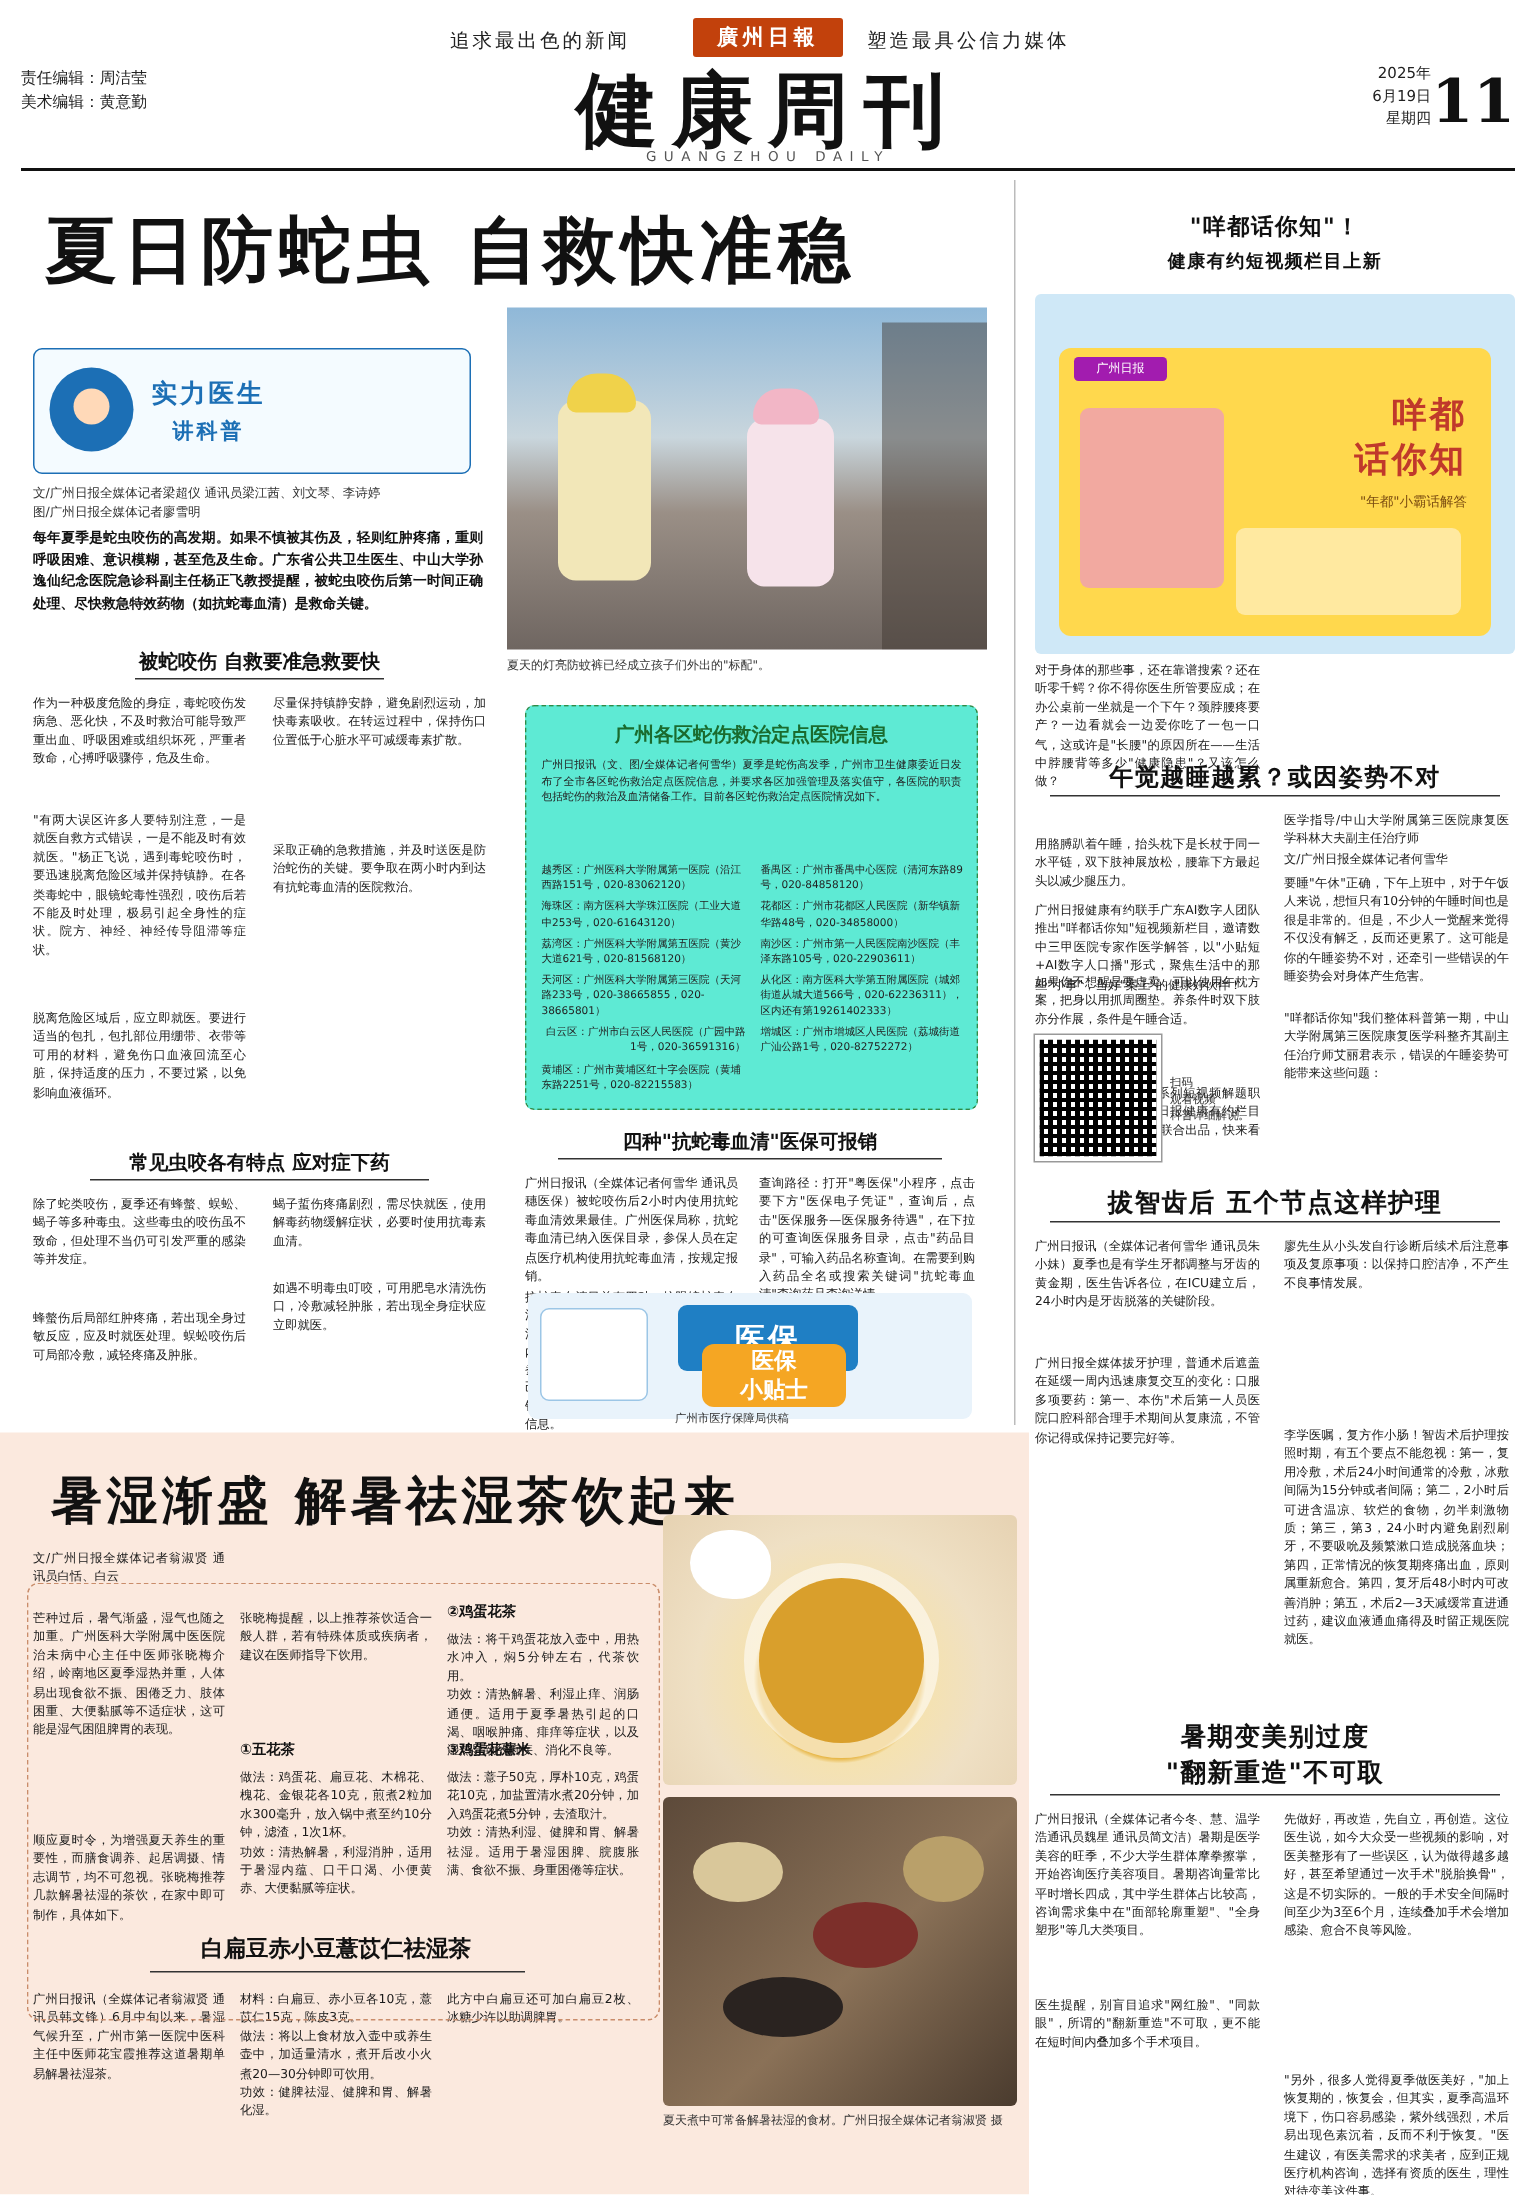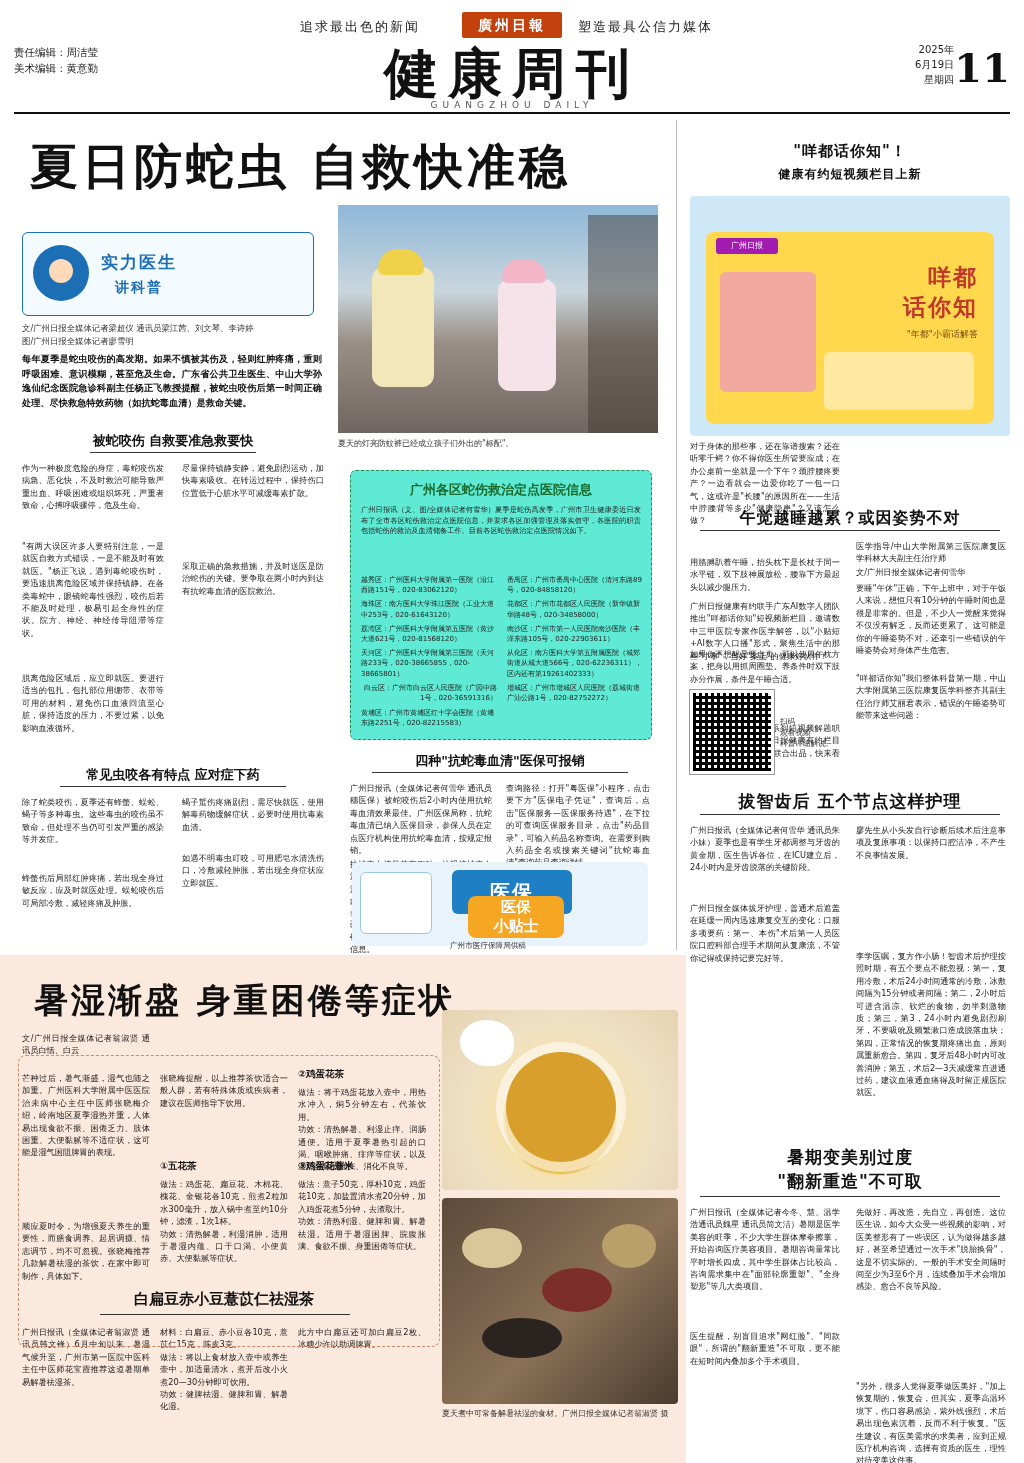--- a/index.html
+++ b/index.html
@@ -215,21 +215,21 @@
 
   <div class="hdr2" style="position:absolute;left:690px;top:1146px;width:320px;font-size:17px;">暑期变美别过度</div>
   <div class="hdr2" style="position:absolute;left:690px;top:1170px;width:320px;font-size:17px;">"翻新重造"不可取</div>
   <div class="sect-line" style="left:700px;top:1196px;width:300px;"></div>
   <div class="body-col" style="position:absolute;left:690px;top:1206px;width:150px;">广州日报讯（全媒体记者今冬、慧、温学浩通讯员魏星  通讯员简文洁）暑期是医学美容的旺季，不少大学生群体摩拳擦掌，开始咨询医疗美容项目。暑期咨询量常比平时增长四成，其中学生群体占比较高，咨询需求集中在"面部轮廓重塑"、"全身塑形"等几大类项目。</div>
   <div class="body-col" style="position:absolute;left:690px;top:1330px;width:150px;">医生提醒，别盲目追求"网红脸"、"同款眼"，所谓的"翻新重造"不可取，更不能在短时间内叠加多个手术项目。</div>
   <div class="body-col" style="position:absolute;left:856px;top:1206px;width:150px;">先做好，再改造，先自立，再创造。这位医生说，如今大众受一些视频的影响，对医美整形有了一些误区，认为做得越多越好，甚至希望通过一次手术"脱胎换骨"，这是不切实际的。一般的手术安全间隔时间至少为3至6个月，连续叠加手术会增加感染、愈合不良等风险。</div>
   <div class="body-col" style="position:absolute;left:856px;top:1380px;width:150px;">"另外，很多人觉得夏季做医美好，"加上恢复期的，恢复会，但其实，夏季高温环境下，伤口容易感染，紫外线强烈，术后易出现色素沉着，反而不利于恢复。"医生建议，有医美需求的求美者，应到正规医疗机构咨询，选择有资质的医生，理性对待变美这件事。</div>
 
   <div class="bottom-bg"></div>
-  <div class="bottom-head">暑湿渐盛  身重困倦等症状</div>
+  <div class="bottom-head">暑湿渐盛  解暑祛湿茶饮起来</div>
 
   <div class="body-col" style="position:absolute;left:22px;top:1032px;width:128px;">文/广州日报全媒体记者翁淑贤  通讯员白恬、白云</div>
   <div class="body-col" style="position:absolute;left:22px;top:1220px;width:128px;">顺应夏时令，为增强夏天养生的重要性，而膳食调养、起居调摄、情志调节，均不可忽视。张晓梅推荐几款解暑祛湿的茶饮，在家中即可制作，具体如下。</div>
   <div class="body-col" style="position:absolute;left:22px;top:1072px;width:128px;">芒种过后，暑气渐盛，湿气也随之加重。广州医科大学附属中医医院治未病中心主任中医师张晓梅介绍，岭南地区夏季湿热并重，人体易出现食欲不振、困倦乏力、肢体困重、大便黏腻等不适症状，这可能是湿气困阻脾胃的表现。</div>
   <div class="body-col" style="position:absolute;left:160px;top:1072px;width:128px;">张晓梅提醒，以上推荐茶饮适合一般人群，若有特殊体质或疾病者，建议在医师指导下饮用。</div>
 
   <div style="position:absolute;left:160px;top:1160px;width:128px;font-size:9.5px;font-weight:bold;">①五花茶</div>
   <div class="body-col" style="position:absolute;left:160px;top:1178px;width:128px;white-space:pre-line;">做法：鸡蛋花、扁豆花、木棉花、槐花、金银花各10克，煎煮2粒加水300毫升，放入锅中煮至约10分钟，滤渣，1次1杯。
 功效：清热解暑，利湿消肿，适用于暑湿内蕴、口干口渴、小便黄赤、大便黏腻等症状。</div>
 

